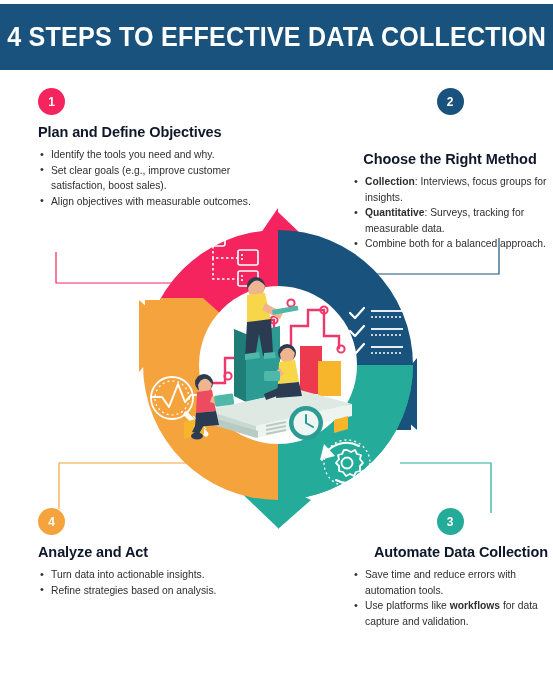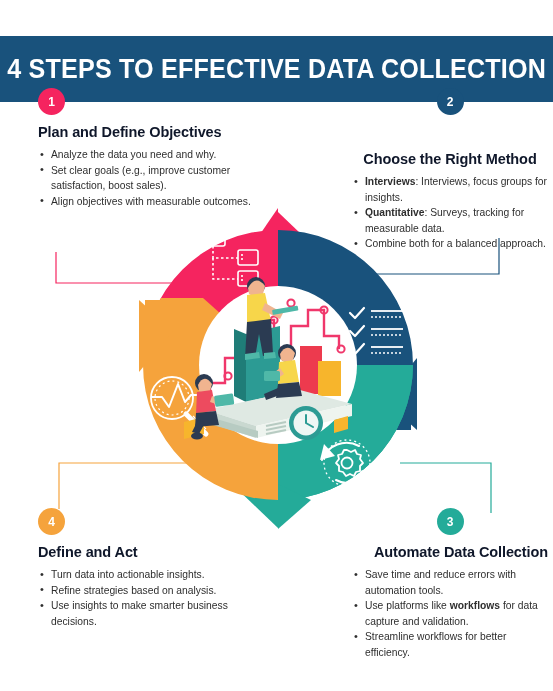--- a/index.html
+++ b/index.html
@@ -22,21 +22,20 @@
   .header-band {
     position: absolute;
     left: 0;
     top: 4px;
     width: 553px;
     height: 66px;
     background: #19527c;
     display: flex;
     align-items: center;
     justify-content: center;
-    margin-top: 32px;
   }
   .header-title {
     color: #ffffff;
     font-family: "Liberation Sans Narrow", "Liberation Sans", sans-serif;
     font-weight: bold;
     font-size: 27px;
     letter-spacing: 0.2px;
     transform: scaleX(0.93);
     white-space: nowrap;
   }
@@ -306,55 +305,53 @@
       </g>
     </svg>
   </div>
 
   <div class="step step1">
     <div class="badge-row">
       <div class="badge b1">1</div>
     </div>
     <div class="step-title">Plan and Define Objectives</div>
     <ul class="step-list">
-      <li><span>Analyze the data you need and why.</span></li>
+      <li><span>Identify the tools you need and why.</span></li>
       <li><span>Set clear goals (e.g., improve customer satisfaction, boost sales).</span></li>
       <li><span>Align objectives with measurable outcomes.</span></li>
     </ul>
   </div>
 
   <div class="step step2">
     <div class="badge-row">
       <div class="badge b2">2</div>
     </div>
     <div class="step-title">Choose the Right Method</div>
     <ul class="step-list">
-      <li><b>Interviews</b><span>: Interviews, focus groups for insights.</span></li>
+      <li><b>Collection</b><span>: Interviews, focus groups for insights.</span></li>
       <li><b>Quantitative</b><span>: Surveys, tracking for measurable data.</span></li>
       <li><span>Combine both for a balanced approach.</span></li>
     </ul>
   </div>
 
   <div class="step step3">
     <div class="badge-row">
       <div class="badge b3">3</div>
     </div>
     <div class="step-title">Automate Data Collection</div>
     <ul class="step-list">
       <li><span>Save time and reduce errors with automation tools.</span></li>
       <li><span>Use platforms like </span><b>workflows</b><span> for data capture and validation.</span></li>
-      <li><span>Streamline workflows for better efficiency.</span></li>
     </ul>
   </div>
 
   <div class="step step4">
     <div class="badge-row">
       <div class="badge b4">4</div>
     </div>
-    <div class="step-title">Define and Act</div>
+    <div class="step-title">Analyze and Act</div>
     <ul class="step-list">
       <li><span>Turn data into actionable insights.</span></li>
       <li><span>Refine strategies based on analysis.</span></li>
-      <li><span>Use insights to make smarter business decisions.</span></li>
     </ul>
   </div>
 
 </div>
 
 </body></html>

